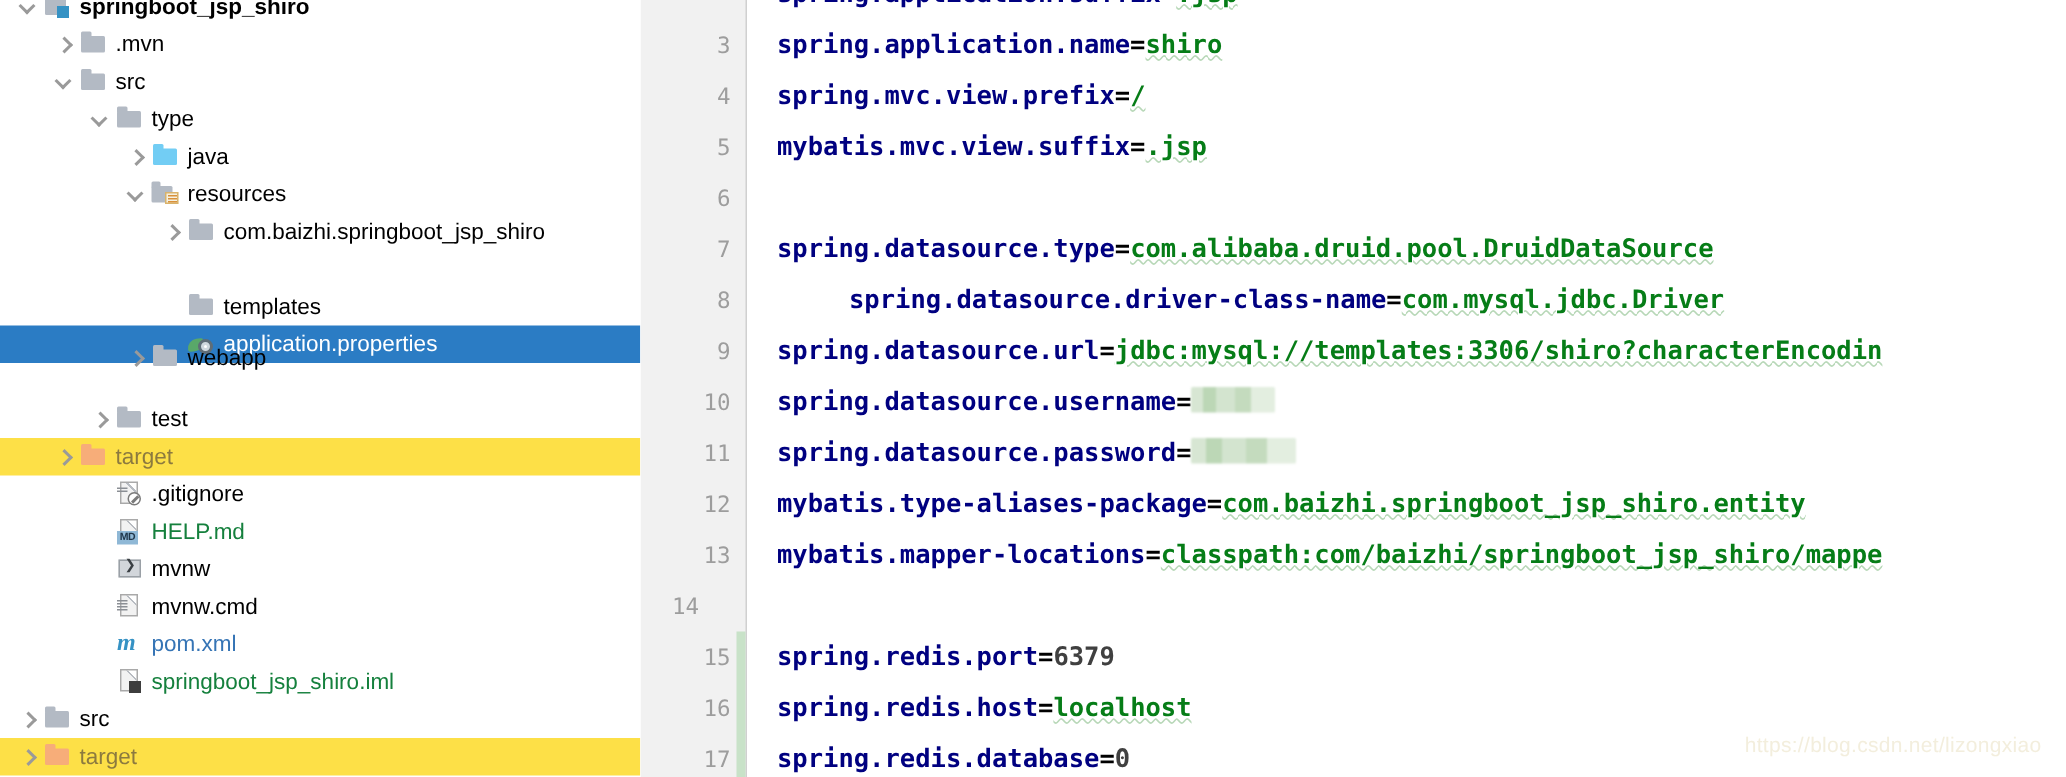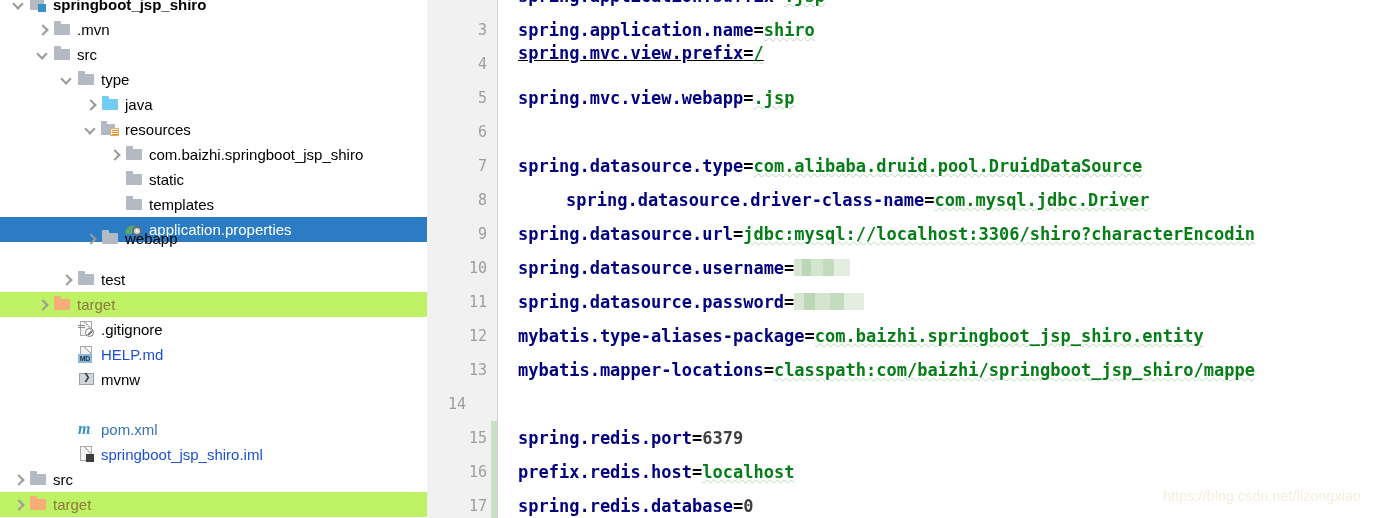--- a/index.html
+++ b/index.html
@@ -20,21 +20,21 @@
     flex:0 0 427px;
   }
   .row{
     position:relative;
     height:25px;
     display:flex;align-items:center;
     font-size:15px;
     color:#000000;
     white-space:nowrap;
   }
-  .row.hl-yellow{background:#bef264;}
+  .row.hl-yellow{background:#fde047;}
   .row.hl-sel{background:#2b7cc4;color:#ffffff;}
   .row .indent{display:inline-block;flex:0 0 auto;}
   .arrow{
     flex:0 0 auto;width:18px;height:25px;position:relative;
   }
   .arrow.has::before{
     content:"";position:absolute;left:5px;top:9px;
     width:6px;height:6px;
     border-right:2px solid #9a9a9a;border-bottom:2px solid #9a9a9a;
     transform:rotate(-45deg);
@@ -161,21 +161,21 @@
     color:#3592c4;font-style:italic;font-weight:bold;
     font-family:"Liberation Serif",serif;
   }
   
   .badge-iml{
     position:absolute;left:10px;top:12px;width:8px;height:8px;background:#3d3d3d;z-index:3;
   }
 
   .lbl{margin-left:3px;}
   .lbl.bold{font-weight:bold;}
-  .lbl.olive{color:#1d4ed8;}
+  .lbl.olive{color:#15803d;}
   .lbl.blue{color:#3574b5;}
   .lbl.target{color:#8c7a3f;}
 
   
   #editor{
     position:relative;flex:1 1 auto;height:518px;background:#ffffff;overflow:hidden;
   }
   #gutter{
     position:absolute;left:0;top:0;width:70px;height:518px;
     background:#f1f1f1;border-right:1px solid #d0d0d0;
@@ -268,26 +268,20 @@
           </span>
         </span>
         <span class="lbl">resources</span>
       </div>
       <div class="row" style="position: absolute; left: 0px; right: 0px; top: 142px;">
         <span class="indent" style="width:106px"></span>
         <span class="arrow has"></span>
         <span class="icon ico-folder"></span>
         <span class="lbl">com.baizhi.springboot_jsp_shiro</span>
       </div>
-      <div class="row" style="position: absolute; left: 0px; right: 0px; top: 167px;">
-        <span class="indent" style="width:106px"></span>
-        <span class="arrow"></span>
-        <span class="icon ico-folder"></span>
-        <span class="lbl">static</span>
-      </div>
       <div class="row" style="position: absolute; left: 0px; right: 0px; top: 192px;">
         <span class="indent" style="width:106px"></span>
         <span class="arrow"></span>
         <span class="icon ico-folder"></span>
         <span class="lbl">templates</span>
       </div>
       <div class="row hl-sel" style="position: absolute; left: 0px; right: 0px; top: 217px;">
         <span class="indent" style="width:106px"></span>
         <span class="arrow"></span>
         <span class="icon ico-prop">
@@ -329,20 +323,26 @@
         </span>
         <span class="lbl olive">HELP.md</span>
       </div>
       <div class="row" style="position: absolute; left: 0px; right: 0px; top: 367px;">
         <span class="indent" style="width:58px"></span>
         <span class="arrow"></span>
         <span class="icon ico-script">
           <span class="sq"></span>
         </span>
         <span class="lbl">mvnw</span>
+      </div>
+      <div class="row" style="position: absolute; left: 0px; right: 0px; top: 392px;">
+        <span class="indent" style="width:58px"></span>
+        <span class="arrow"></span>
+        <span class="icon"><span class="sheet fold"></span><span class="sheet-lines"><i></i><i></i><i></i><i></i></span></span>
+        <span class="lbl">mvnw.cmd</span>
       </div>
       <div class="row" style="position: absolute; left: 0px; right: 0px; top: 417px;">
         <span class="indent" style="width:58px"></span>
         <span class="arrow"></span>
         <span class="icon ico-maven"></span>
         <span class="lbl blue">pom.xml</span>
       </div>
       <div class="row" style="position: absolute; left: 0px; right: 0px; top: 442px;">
         <span class="indent" style="width:58px"></span>
         <span class="arrow"></span>
@@ -381,31 +381,31 @@
         <div class="lnum" style="top: 353px;">13</div>
         <div class="lnum" style="top: 387px; text-align: center;">14</div>
         <div class="lnum" style="top: 421px;">15</div>
         <div class="lnum" style="top: 455px;">16</div>
         <div class="lnum" style="top: 489px;">17</div>
       </div>
     <div id="changebar" style="top: 421px; height: 102px;"></div>
     <div id="code">
         <div class="cline" style="top: -21px; opacity: 1;"><span class="k">spring.application.suffix</span><span class="eq">=</span><span class="v sq-under">.jsp</span></div>
         <div class="cline" style="top: 13px;"><span class="k">spring.application.name</span><span class="eq">=</span><span class="v sq-under">shiro</span></div>
-        <div class="cline" style="top: 36px; text-decoration: underline;"><span class="k">spring.mvc.view.prefix</span><span class="eq">=</span><span class="v sq-under">/</span></div>
-        <div class="cline" style="top: 81px;"><span class="k">spring.mvc.view.webapp</span><span class="eq">=</span><span class="v sq-under">.jsp</span></div>
+        <div class="cline" style="top: 47px;"><span class="k">spring.mvc.view.prefix</span><span class="eq">=</span><span class="v sq-under">/</span></div>
+        <div class="cline" style="top: 81px;"><span class="k">mybatis.mvc.view.suffix</span><span class="eq">=</span><span class="v sq-under">.jsp</span></div>
         <div class="cline" style="top: 115px;"></div>
         <div class="cline" style="top: 149px;"><span class="k">spring.datasource.type</span><span class="eq">=</span><span class="v sq-under">com.alibaba.druid.pool.DruidDataSource</span></div>
         <div class="cline" style="top: 183px; margin-left: 48px;"><span class="k">spring.datasource.driver-class-name</span><span class="eq">=</span><span class="v sq-under">com.mysql.jdbc.Driver</span></div>
-        <div class="cline" style="top: 217px;"><span class="k">spring.datasource.url</span><span class="eq">=</span><span class="v sq-under">jdbc:mysql://localhost:3306/shiro?characterEncodin</span></div>
+        <div class="cline" style="top: 217px;"><span class="k">spring.datasource.url</span><span class="eq">=</span><span class="v sq-under">jdbc:mysql://templates:3306/shiro?characterEncodin</span></div>
         <div class="cline" style="top: 251px;"><span class="k">spring.datasource.username</span><span class="eq">=</span><span class="redact" style="width:56px"></span></div>
         <div class="cline" style="top: 285px;"><span class="k">spring.datasource.password</span><span class="eq">=</span><span class="redact" style="width:70px"></span></div>
         <div class="cline" style="top: 319px;"><span class="k">mybatis.type-aliases-package</span><span class="eq">=</span><span class="v sq-under">com.baizhi.springboot_jsp_shiro.entity</span></div>
         <div class="cline" style="top: 353px;"><span class="k">mybatis.mapper-locations</span><span class="eq">=</span><span class="v sq-under">classpath:com/baizhi/springboot_jsp_shiro/mappe</span></div>
         <div class="cline" style="top: 387px;"></div>
         <div class="cline" style="top: 421px;"><span class="k">spring.redis.port</span><span class="eq">=</span><span class="n">6379</span></div>
-        <div class="cline" style="top: 455px;"><span class="k">prefix.redis.host</span><span class="eq">=</span><span class="v sq-under">localhost</span></div>
+        <div class="cline" style="top: 455px;"><span class="k">spring.redis.host</span><span class="eq">=</span><span class="v sq-under">localhost</span></div>
         <div class="cline" style="top: 489px;"><span class="k">spring.redis.database</span><span class="eq">=</span><span class="n">0</span></div>
       </div>
     <div id="watermark">https://blog.csdn.net/lizongxiao</div>
   </div>
 
 </div>
 
 </body></html>

